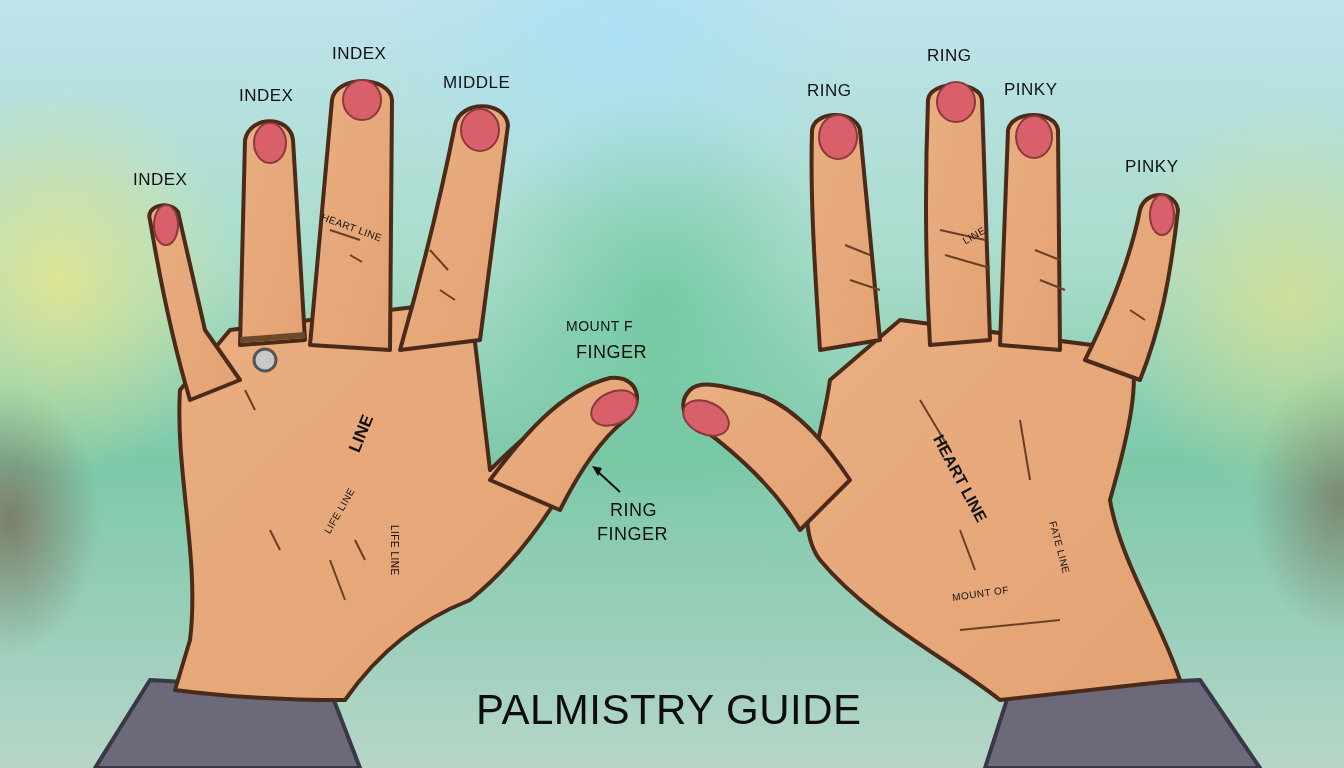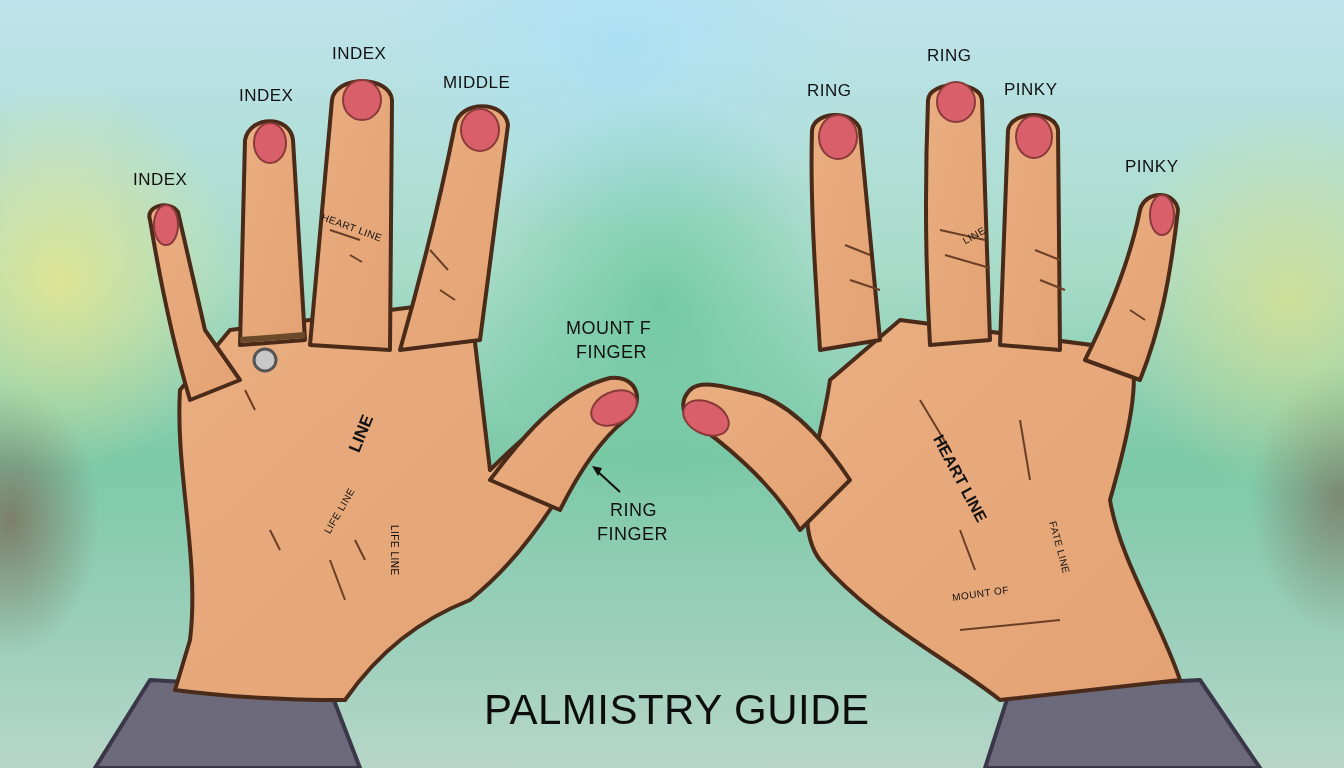--- a/index.html
+++ b/index.html
@@ -10,21 +10,21 @@
       radial-gradient(ellipse 320px 260px at 620px 40px, rgba(170,225,245,0.9), rgba(170,225,245,0) 75%),
       radial-gradient(ellipse 240px 260px at 60px 280px, rgba(230,230,140,0.85), rgba(230,230,140,0) 75%),
       radial-gradient(ellipse 240px 260px at 1290px 300px, rgba(220,225,140,0.75), rgba(220,225,140,0) 75%),
       radial-gradient(ellipse 120px 180px at 10px 520px, rgba(120,95,75,0.7), rgba(120,95,75,0) 75%),
       radial-gradient(ellipse 120px 180px at 1340px 500px, rgba(120,95,75,0.6), rgba(120,95,75,0) 75%),
       linear-gradient(180deg,#bfe3ec 0%,#a8dcc9 35%,#7cc9a8 60%,#9fd0bd 85%,#b7d6c8 100%);}
   svg.art{position:absolute;left:0;top:0;}
   .lbl{position:absolute;color:#111;white-space:nowrap;font-family:"Liberation Sans",sans-serif;}
   .big{font-size:17px;letter-spacing:0.5px;}
   .small{font-size:10px;letter-spacing:0.5px;}
-  .title{position:absolute;left:476px;top:686px;font-size:42px;font-weight:400;letter-spacing:0.5px;color:#0d0d0d;margin-left:8px;}
+  .title{position:absolute;left:476px;top:686px;font-size:42px;font-weight:400;letter-spacing:0.5px;color:#0d0d0d;}
 </style>
 </head>
 <body>
 
 <div class="bg"></div>
 
 <svg class="art" width="1344" height="768" viewBox="0 0 1344 768">
   <defs>
     <linearGradient id="skinL" x1="0" y1="0" x2="1" y2="1">
       <stop offset="0" stop-color="#eaae80"></stop>
@@ -89,21 +89,21 @@
 <div class="lbl big" style="left:133px;top:170px;">INDEX</div>
 <div class="lbl big" style="left:239px;top:86px;">INDEX</div>
 <div class="lbl big" style="left:332px;top:44px;">INDEX</div>
 <div class="lbl big" style="left:443px;top:73px;">MIDDLE</div>
 
 <div class="lbl small" style="left:320px;top:222px;transform:rotate(20deg);">HEART LINE</div>
 <div class="lbl" style="left:345px;top:448px;font-size:17px;font-weight:bold;transform:rotate(-68deg);transform-origin:left top;">LINE</div>
 <div class="lbl small" style="left:322px;top:530px;transform:rotate(-60deg);transform-origin:left top;">LIFE LINE</div>
 <div class="lbl small" style="left:400px;top:525px;transform:rotate(90deg);transform-origin:left top;">LIFE LINE</div>
 
-<div class="lbl big" style="left:566px;top:318px;font-size:18px;">MOUNT F</div>
+<div class="lbl big" style="left:566px;top:318px;font-size:14px;">MOUNT F</div>
 <div class="lbl big" style="left:576px;top:342px;font-size:18px;">FINGER</div>
 <div class="lbl big" style="left:610px;top:500px;font-size:18px;">RING</div>
 <div class="lbl big" style="left:597px;top:524px;font-size:18px;">FINGER</div>
 
 <div class="lbl big" style="left:807px;top:81px;">RING</div>
 <div class="lbl big" style="left:927px;top:46px;">RING</div>
 <div class="lbl big" style="left:1004px;top:80px;">PINKY</div>
 <div class="lbl big" style="left:1125px;top:157px;">PINKY</div>
 
 <div class="lbl small" style="left:962px;top:230px;transform:rotate(-30deg);">LINE</div>

